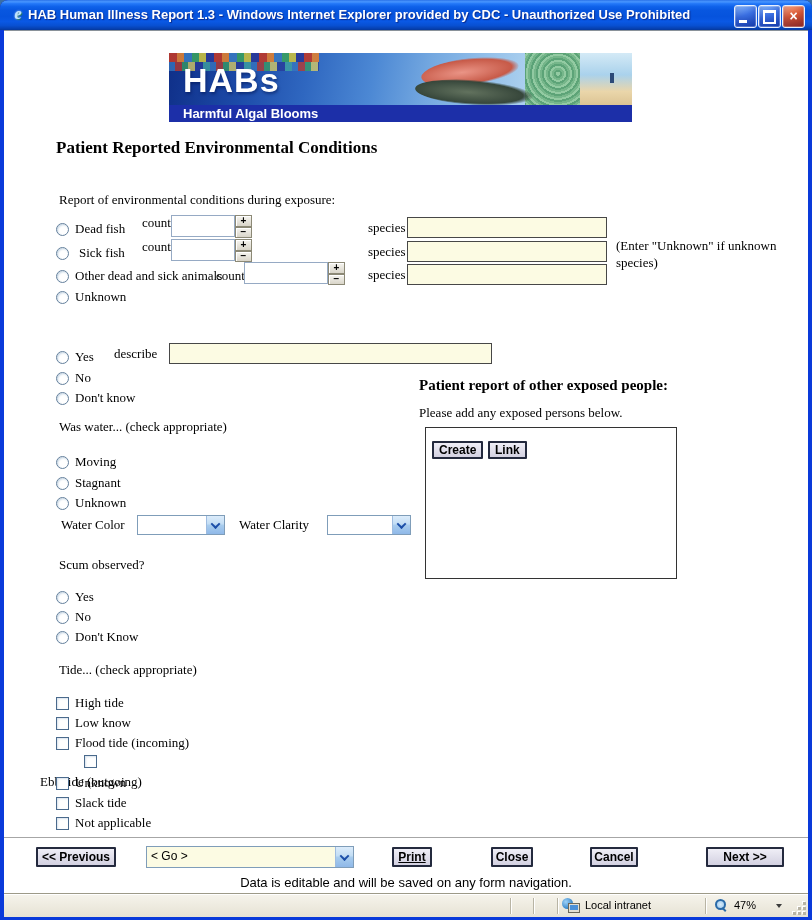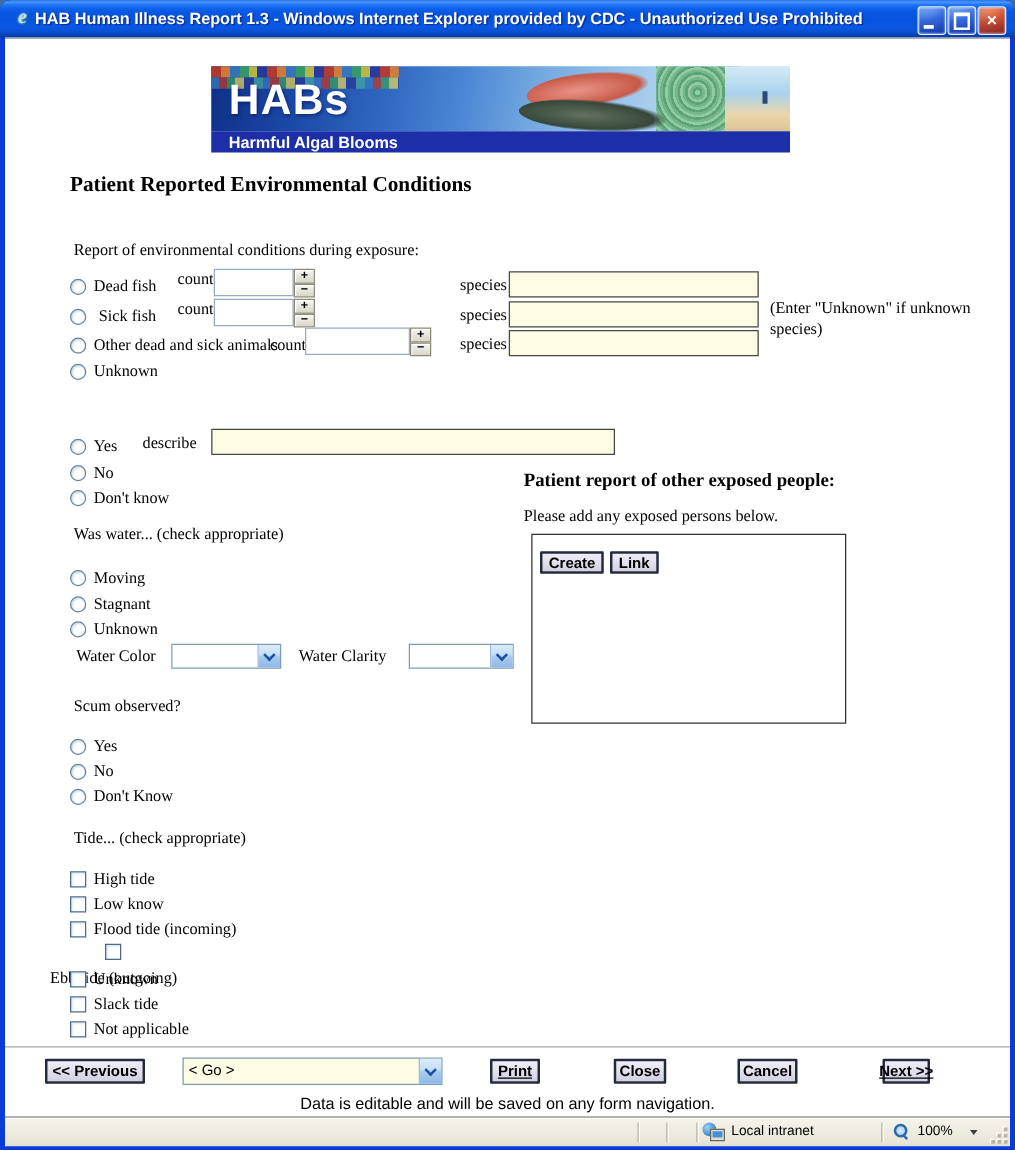--- a/index.html
+++ b/index.html
@@ -286,21 +286,21 @@
       <div class="btn" style="left:32px;top:816px;width:80px;height:20px;">&lt;&lt; Previous</div>
       <div class="sel" style="left:142px;top:815px;width:208px;height:22px;background:#fcfbe3;">
         <span class="txt">&lt; Go &gt;</span>
         <span class="arrow">
             <span class="chev"></span>
           </span>
       </div>
       <div class="btn" style="left:388px;top:816px;width:40px;height:20px;text-decoration:underline;">Print</div>
       <div class="btn" style="left:487px;top:816px;width:42px;height:20px;">Close</div>
       <div class="btn" style="left:586px;top:816px;width:48px;height:20px;">Cancel</div>
-      <div class="btn" style="left:702px;top:816px;width:38px;height:20px;text-decoration:underline;">Next &gt;&gt;</div>
+      <div class="btn" style="left:702px;top:816px;width:78px;height:20px;">Next &gt;&gt;</div>
       <div class="navnote" style="left:0;top:844px;width:804px;text-align:center;">Data is editable and will be saved on any form navigation.</div>
 
     </div>
   </div>
 
   <div class="statusbar">
     <span class="ssep" style="left:506px;"></span>
     <span class="ssep" style="left:529px;"></span>
     <span class="ssep" style="left:553px;"></span>
     <span class="lii" style="left:558px;">
@@ -308,21 +308,21 @@
         <span class="mon">
           <i></i>
         </span>
     </span>
     <span class="sb-text" style="left:581px;">Local intranet</span>
     <span class="ssep" style="left:701px;"></span>
     <span class="zic" style="left:711px;">
       <span class="lens"></span>
         <span class="handle"></span>
     </span>
-    <span class="sb-text" style="left:730px;">100%</span>
+    <span class="sb-text" style="left:730px;">47%</span>
     <span class="dd-arrow" style="left:772px;"></span>
     <span class="grip">
       <i style="right:0;bottom:0;"></i>
         <i style="right:0;bottom:5px;"></i>
         <i style="right:5px;bottom:0;"></i>
         <i style="right:0;bottom:10px;"></i>
         <i style="right:10px;bottom:0;"></i>
         <i style="right:5px;bottom:5px;"></i>
     </span>
   </div>

